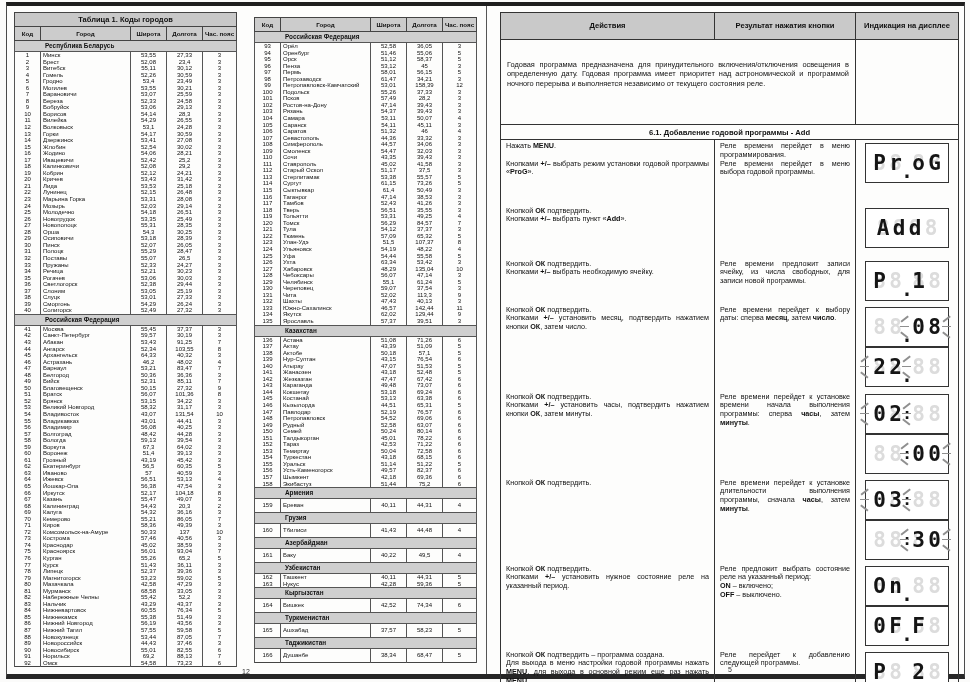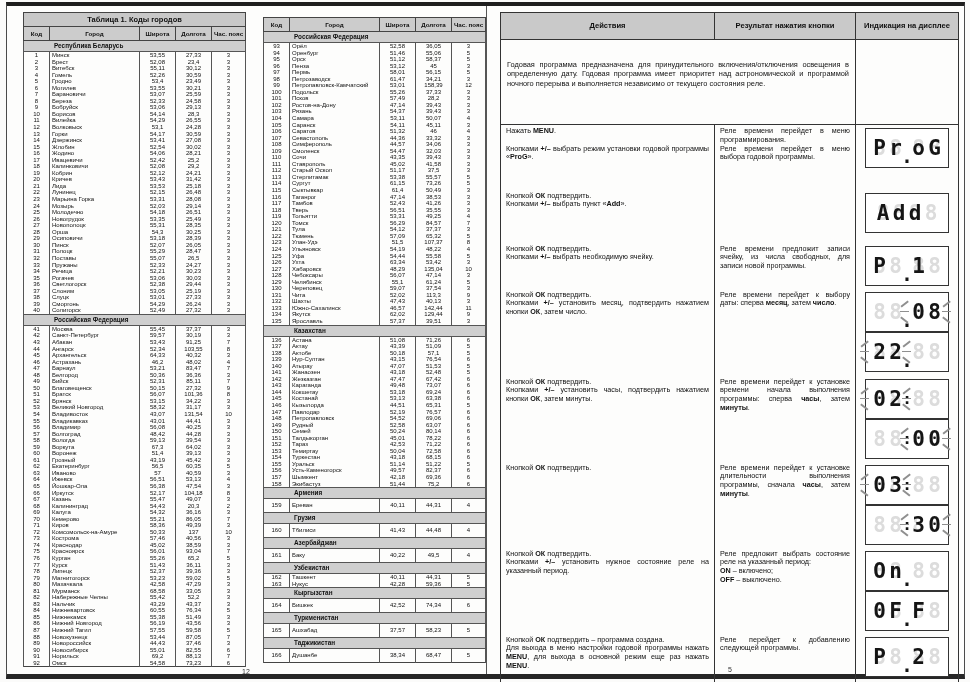--- a/index.html
+++ b/index.html
@@ -4,21 +4,21 @@
 <style>
   html,body{margin:0;padding:0;width:970px;height:682px;overflow:hidden;background:#fbfbfa;
     font-family:"Liberation Sans",sans-serif;color:#111;}
   .frame{position:absolute;left:6px;top:2px;right:5px;bottom:3px;border:1px solid #4a4a4a;
     border-top:4px solid #1e1e1e;border-bottom:5px solid #262626;background:#fdfdfc;}
   .divider{position:absolute;left:486px;top:6px;bottom:8px;width:1px;background:#555;}
   .pnum{position:absolute;font-size:7px;color:#333;}
 
   
   .page-l{position:absolute;left:14px;top:12px;width:466px;height:660px;}
-  table.ct{border-collapse:collapse;table-layout:fixed;width:222px;font-size:6px;position:absolute;top:0;margin-left:9px;}
+  table.ct{border-collapse:collapse;table-layout:fixed;width:222px;font-size:6px;position:absolute;top:0;}
   #ct1{left:0;} #ct2{left:240px;top:5px;}
   .ct td,.ct th{border-left:1px solid #555;border-right:1px solid #555;border-top:0;border-bottom:0;
     padding:0 1px;line-height:6.55px;overflow:hidden;white-space:nowrap;}
   .ct tr.title td{background:#c8c8c8;font-weight:bold;font-size:7.5px;text-align:center;line-height:13px;
     border:1px solid #444;}
   .ct tr.hdr th{background:#cccccc;font-weight:bold;font-size:6.2px;text-align:center;line-height:13px;
     border:1px solid #444;}
   .ct tr.sec td{background:#cfcfcf;font-weight:bold;font-size:6.4px;line-height:10px;padding-left:30px;
     border-top:1px solid #555;border-bottom:1px solid #555;}
   .ct td.c0,.ct td.c2,.ct td.c3,.ct td.c4{text-align:center;}
@@ -1319,20 +1319,23 @@
     <thead>
       <tr class="hdr">
         <th>Действия</th>
         <th>Результат нажатия кнопки</th>
         <th>Индикация на дисплее</th>
       </tr>
       <tr class="intro">
         <td colspan="2" style="height:44px">Годовая программа предназначена для принудительного включения/отключения освещения в определенную дату. Годовая программа имеет приоритет над астрономической и программой ночного перерыва и выполняется независимо от текущего состояния реле.</td>
         <td></td>
       </tr>
+      <tr class="sub">
+        <td colspan="3">6.1. Добавление годовой программы - Add</td>
+      </tr>
     </thead>
     <tbody class="rows" id="mt-rows">
         <tr style="height: 65px;">
           <td>Нажать <b>MENU</b>.<br><br>Кнопками <b>+/–</b> выбрать режим установки годовой программы «<b>ProG</b>».</td>
           <td>Реле времени перейдет в меню программирования.<br>Реле времени перейдет в меню выбора годовой программы.</td>
           <td class="dcell">
             <div class="dwrap single">
               <div class="lcd-box">
                 <div class="lcd">
                   <span class="dgt">

